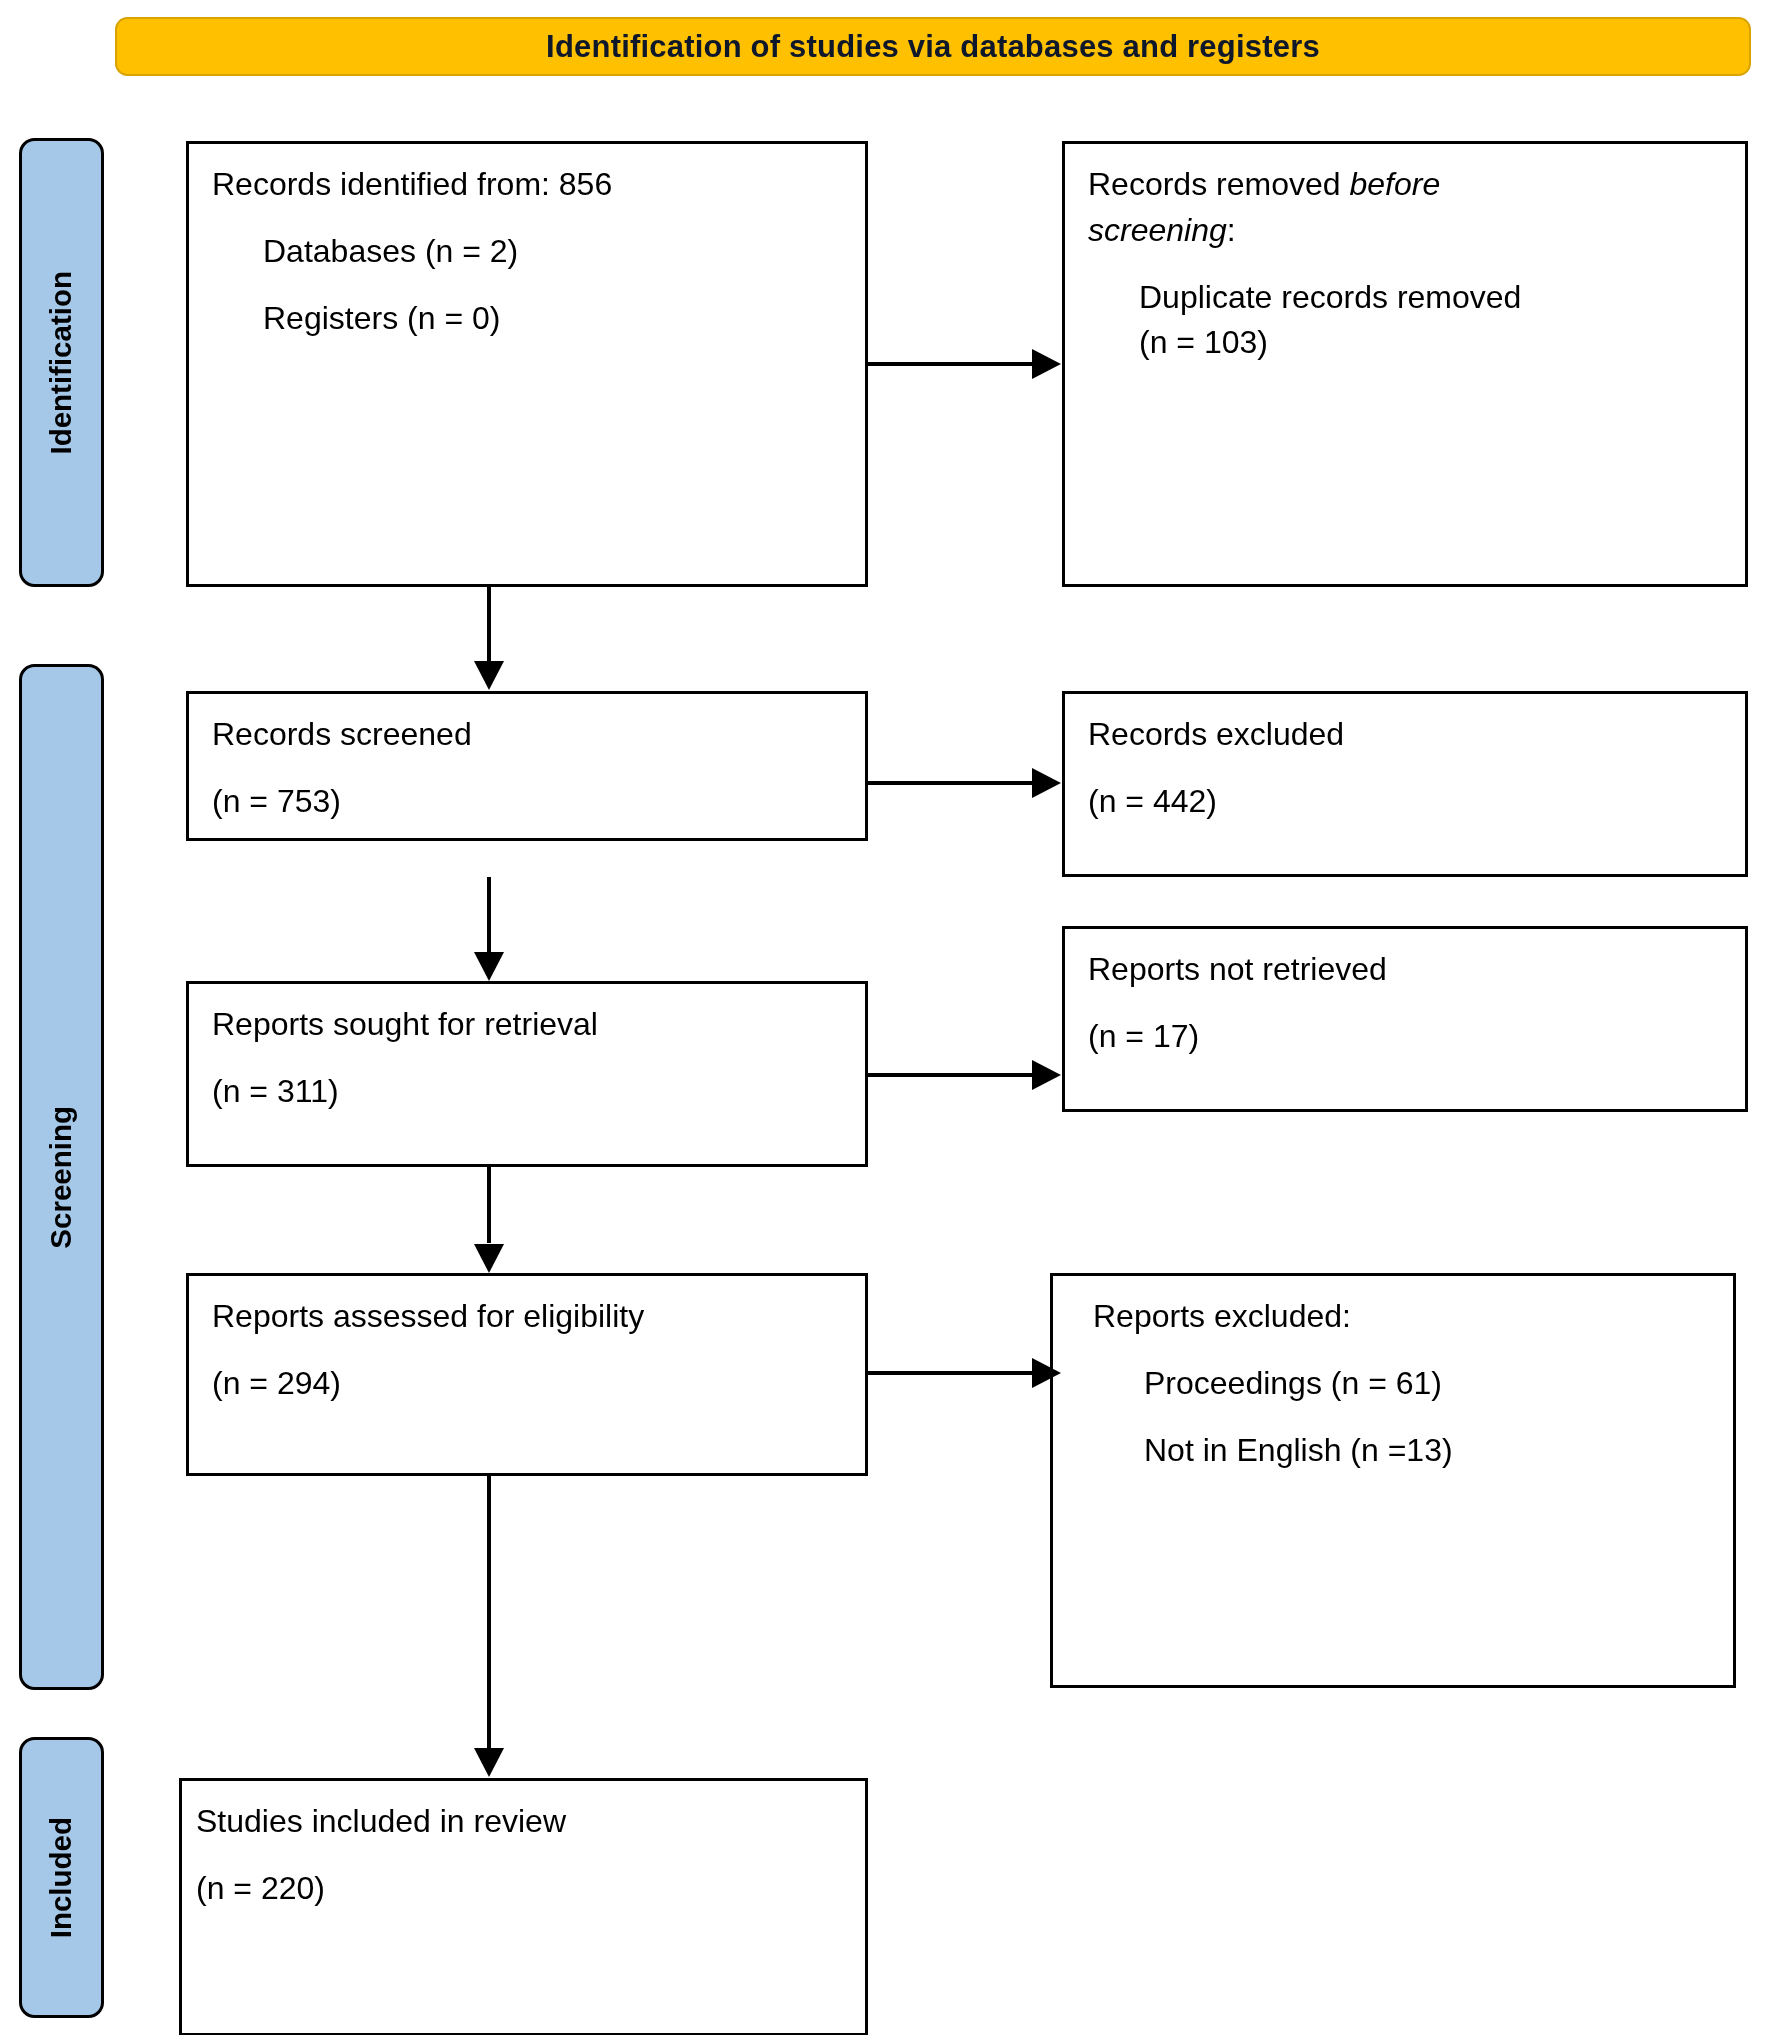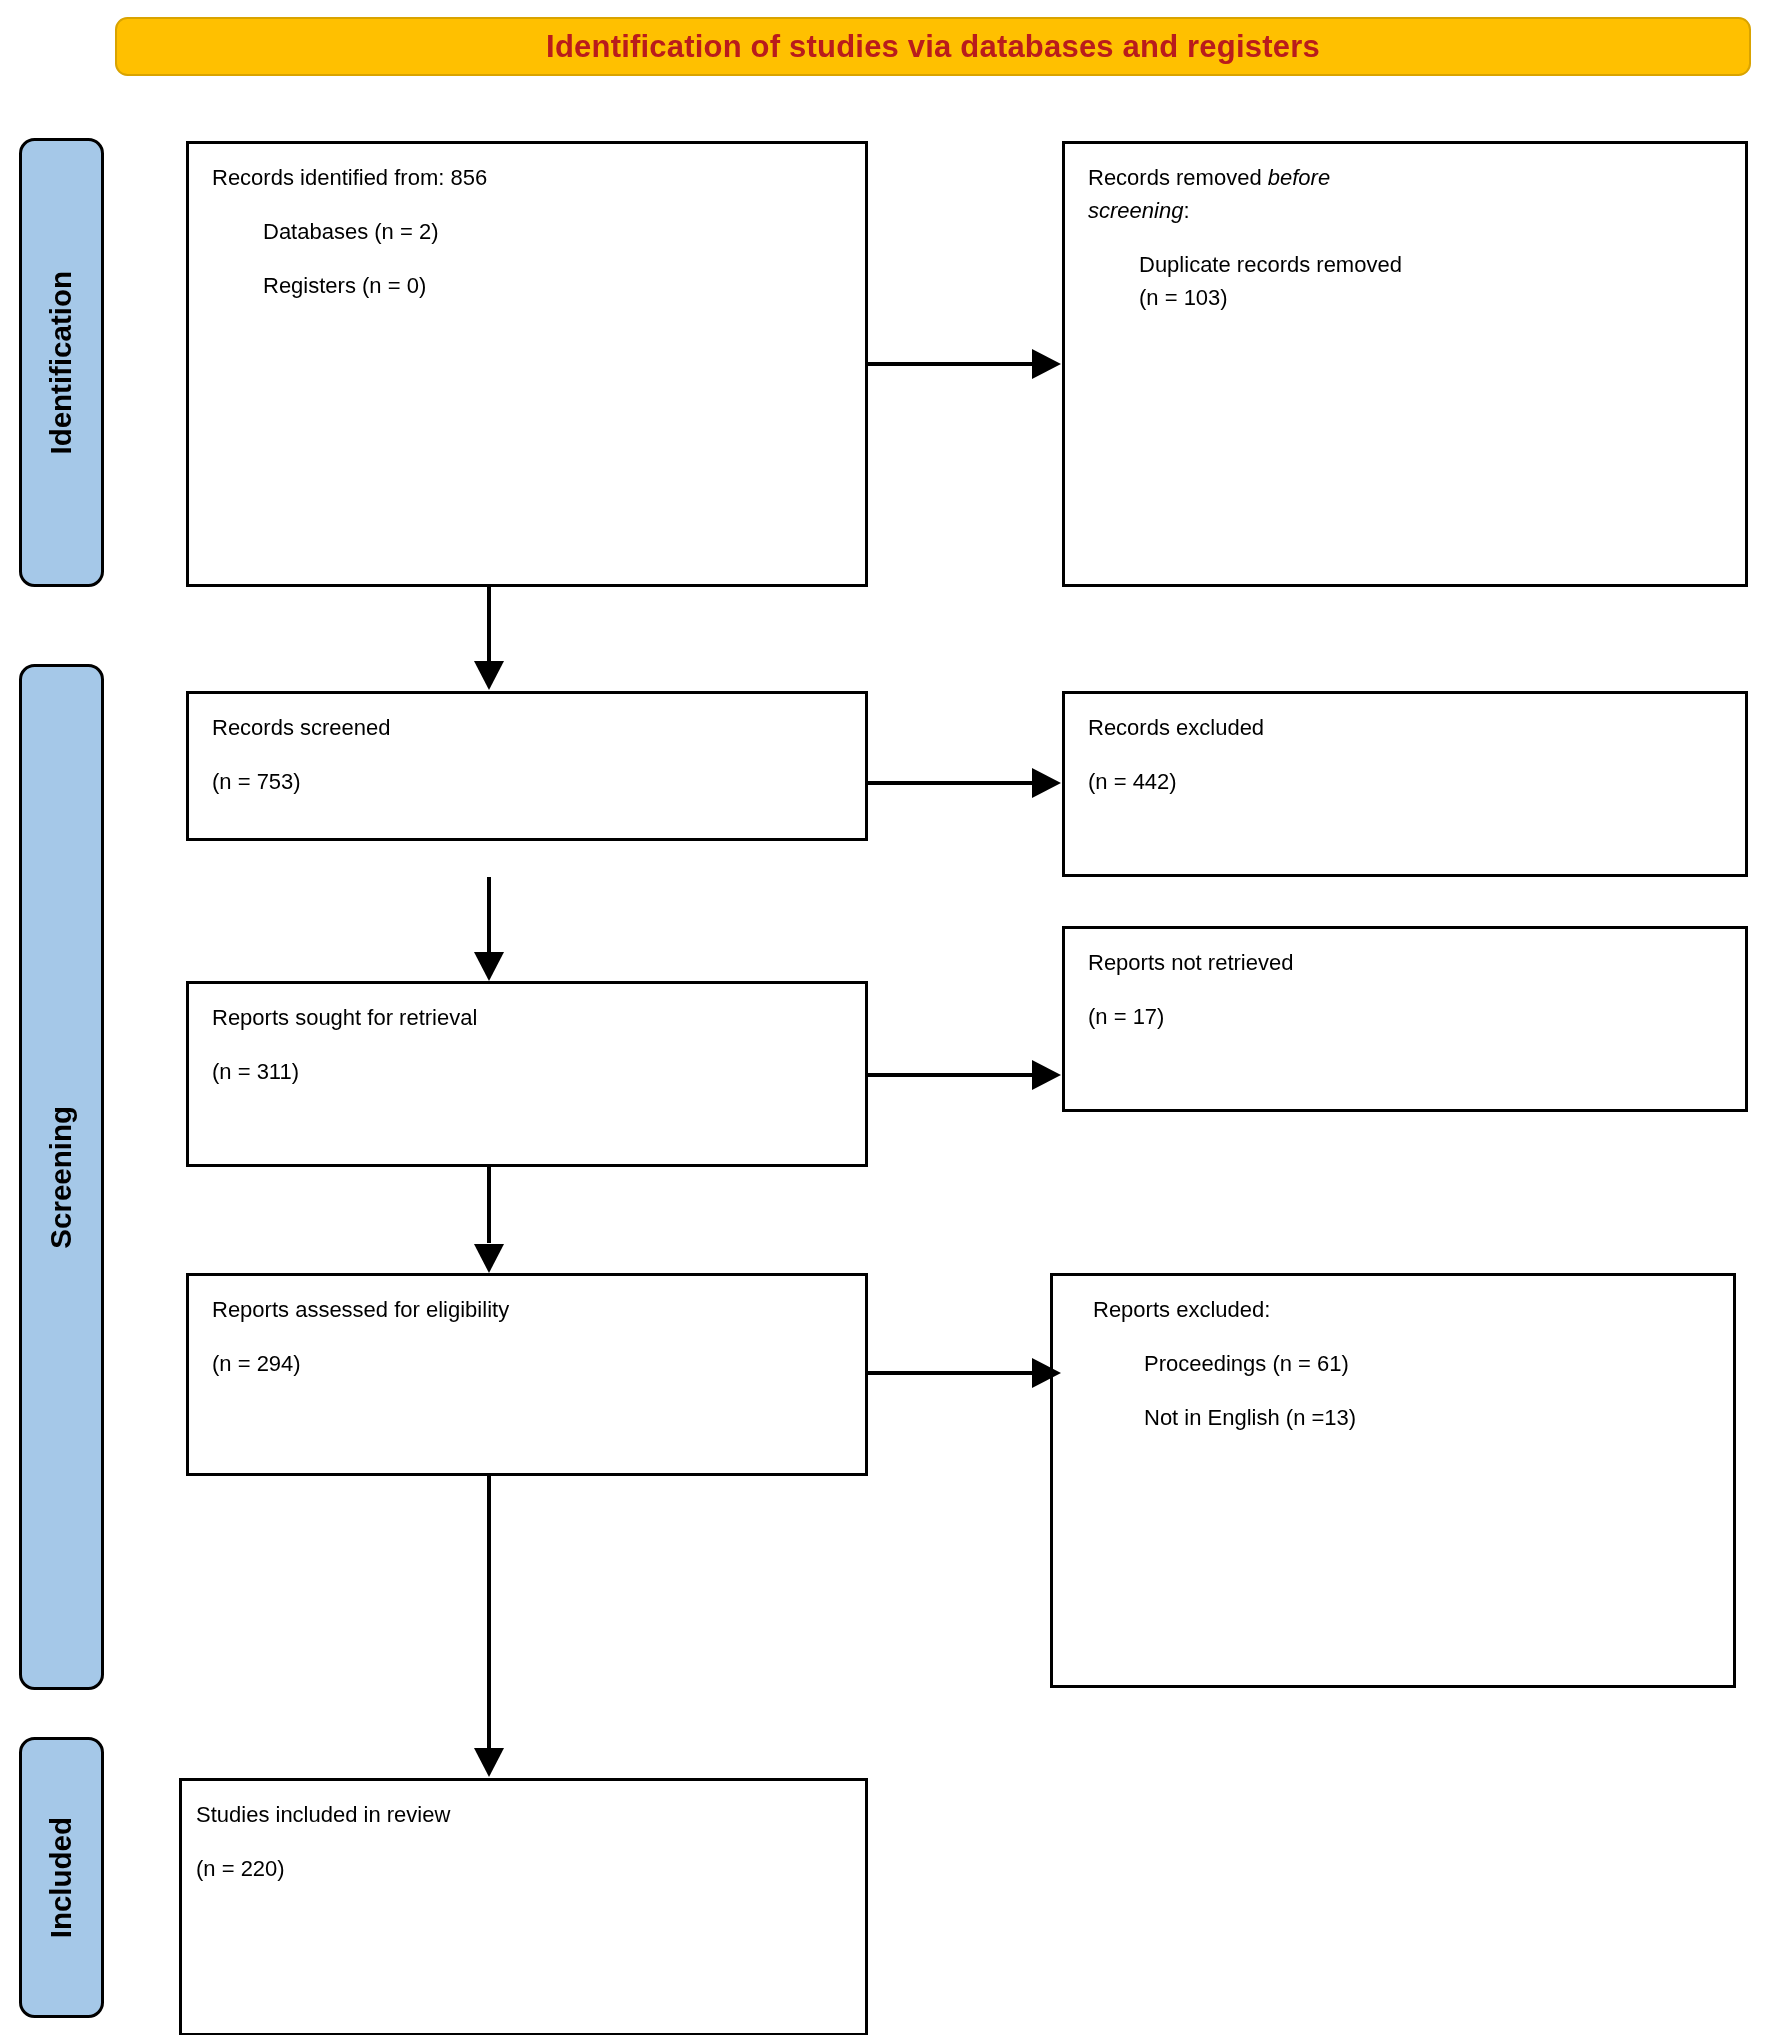--- a/index.html
+++ b/index.html
@@ -29,21 +29,21 @@
     border: 2.3px solid #D9A300;
     border-radius: 12.4px;
     box-sizing: border-box;
     display: flex;
     align-items: center;
     justify-content: center;
   }
   .banner-text {
     font-size: 31px;
     font-weight: bold;
-    color: #b91c1c;
+    color: #0f172a;
     letter-spacing: 0.2px;
     white-space: nowrap;
   }
 
   
   .stage {
     position: absolute;
     background: #A5C8E8;
     border: 3.9px solid #000000;
     border-radius: 15.5px;
@@ -64,21 +64,21 @@
   
   .box {
     position: absolute;
     background: #ffffff;
     border: 3.9px solid #000000;
     box-sizing: border-box;
     padding: 20px 23px 7.8px 23px;
     overflow: hidden;
   }
   .line {
-    font-size: 22px;
+    font-size: 32px;
     color: #000000;
     line-height: 1.28;
     margin: 0 0 26px 0;
     white-space: nowrap;
   }
   .line.indent {
     margin-left: 51px;
   }
   .line.tight {
     margin-bottom: 4.7px;

